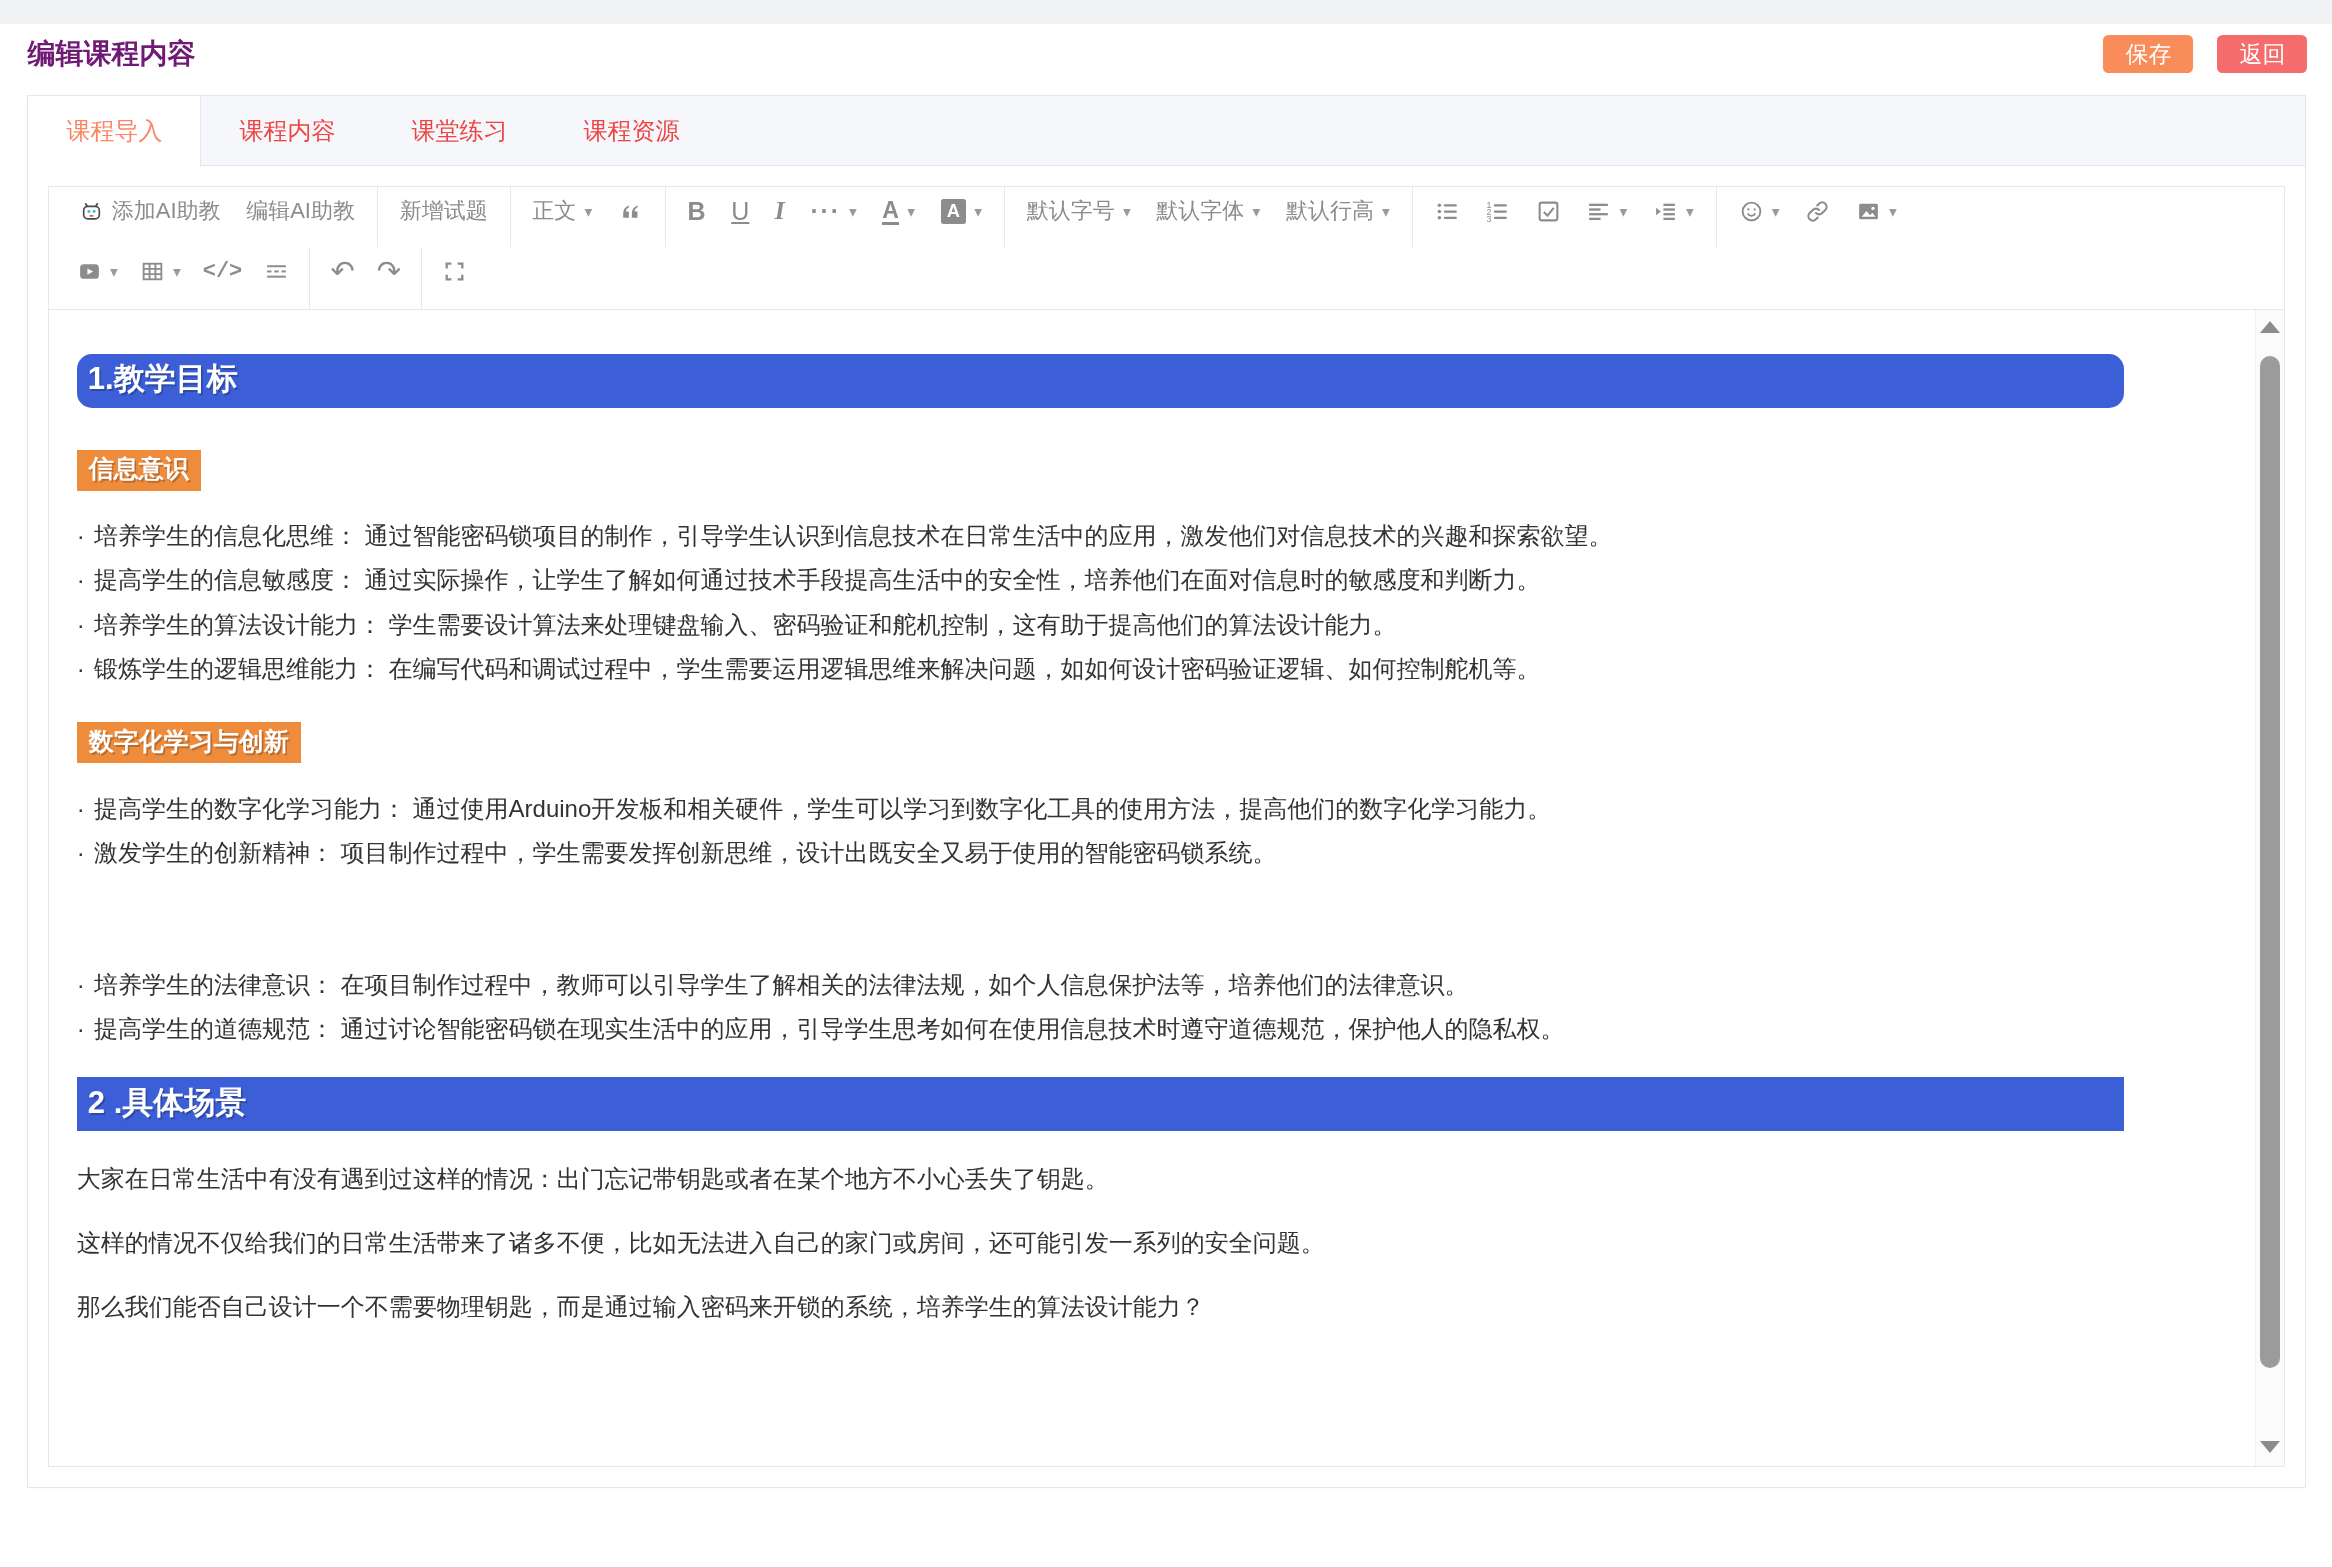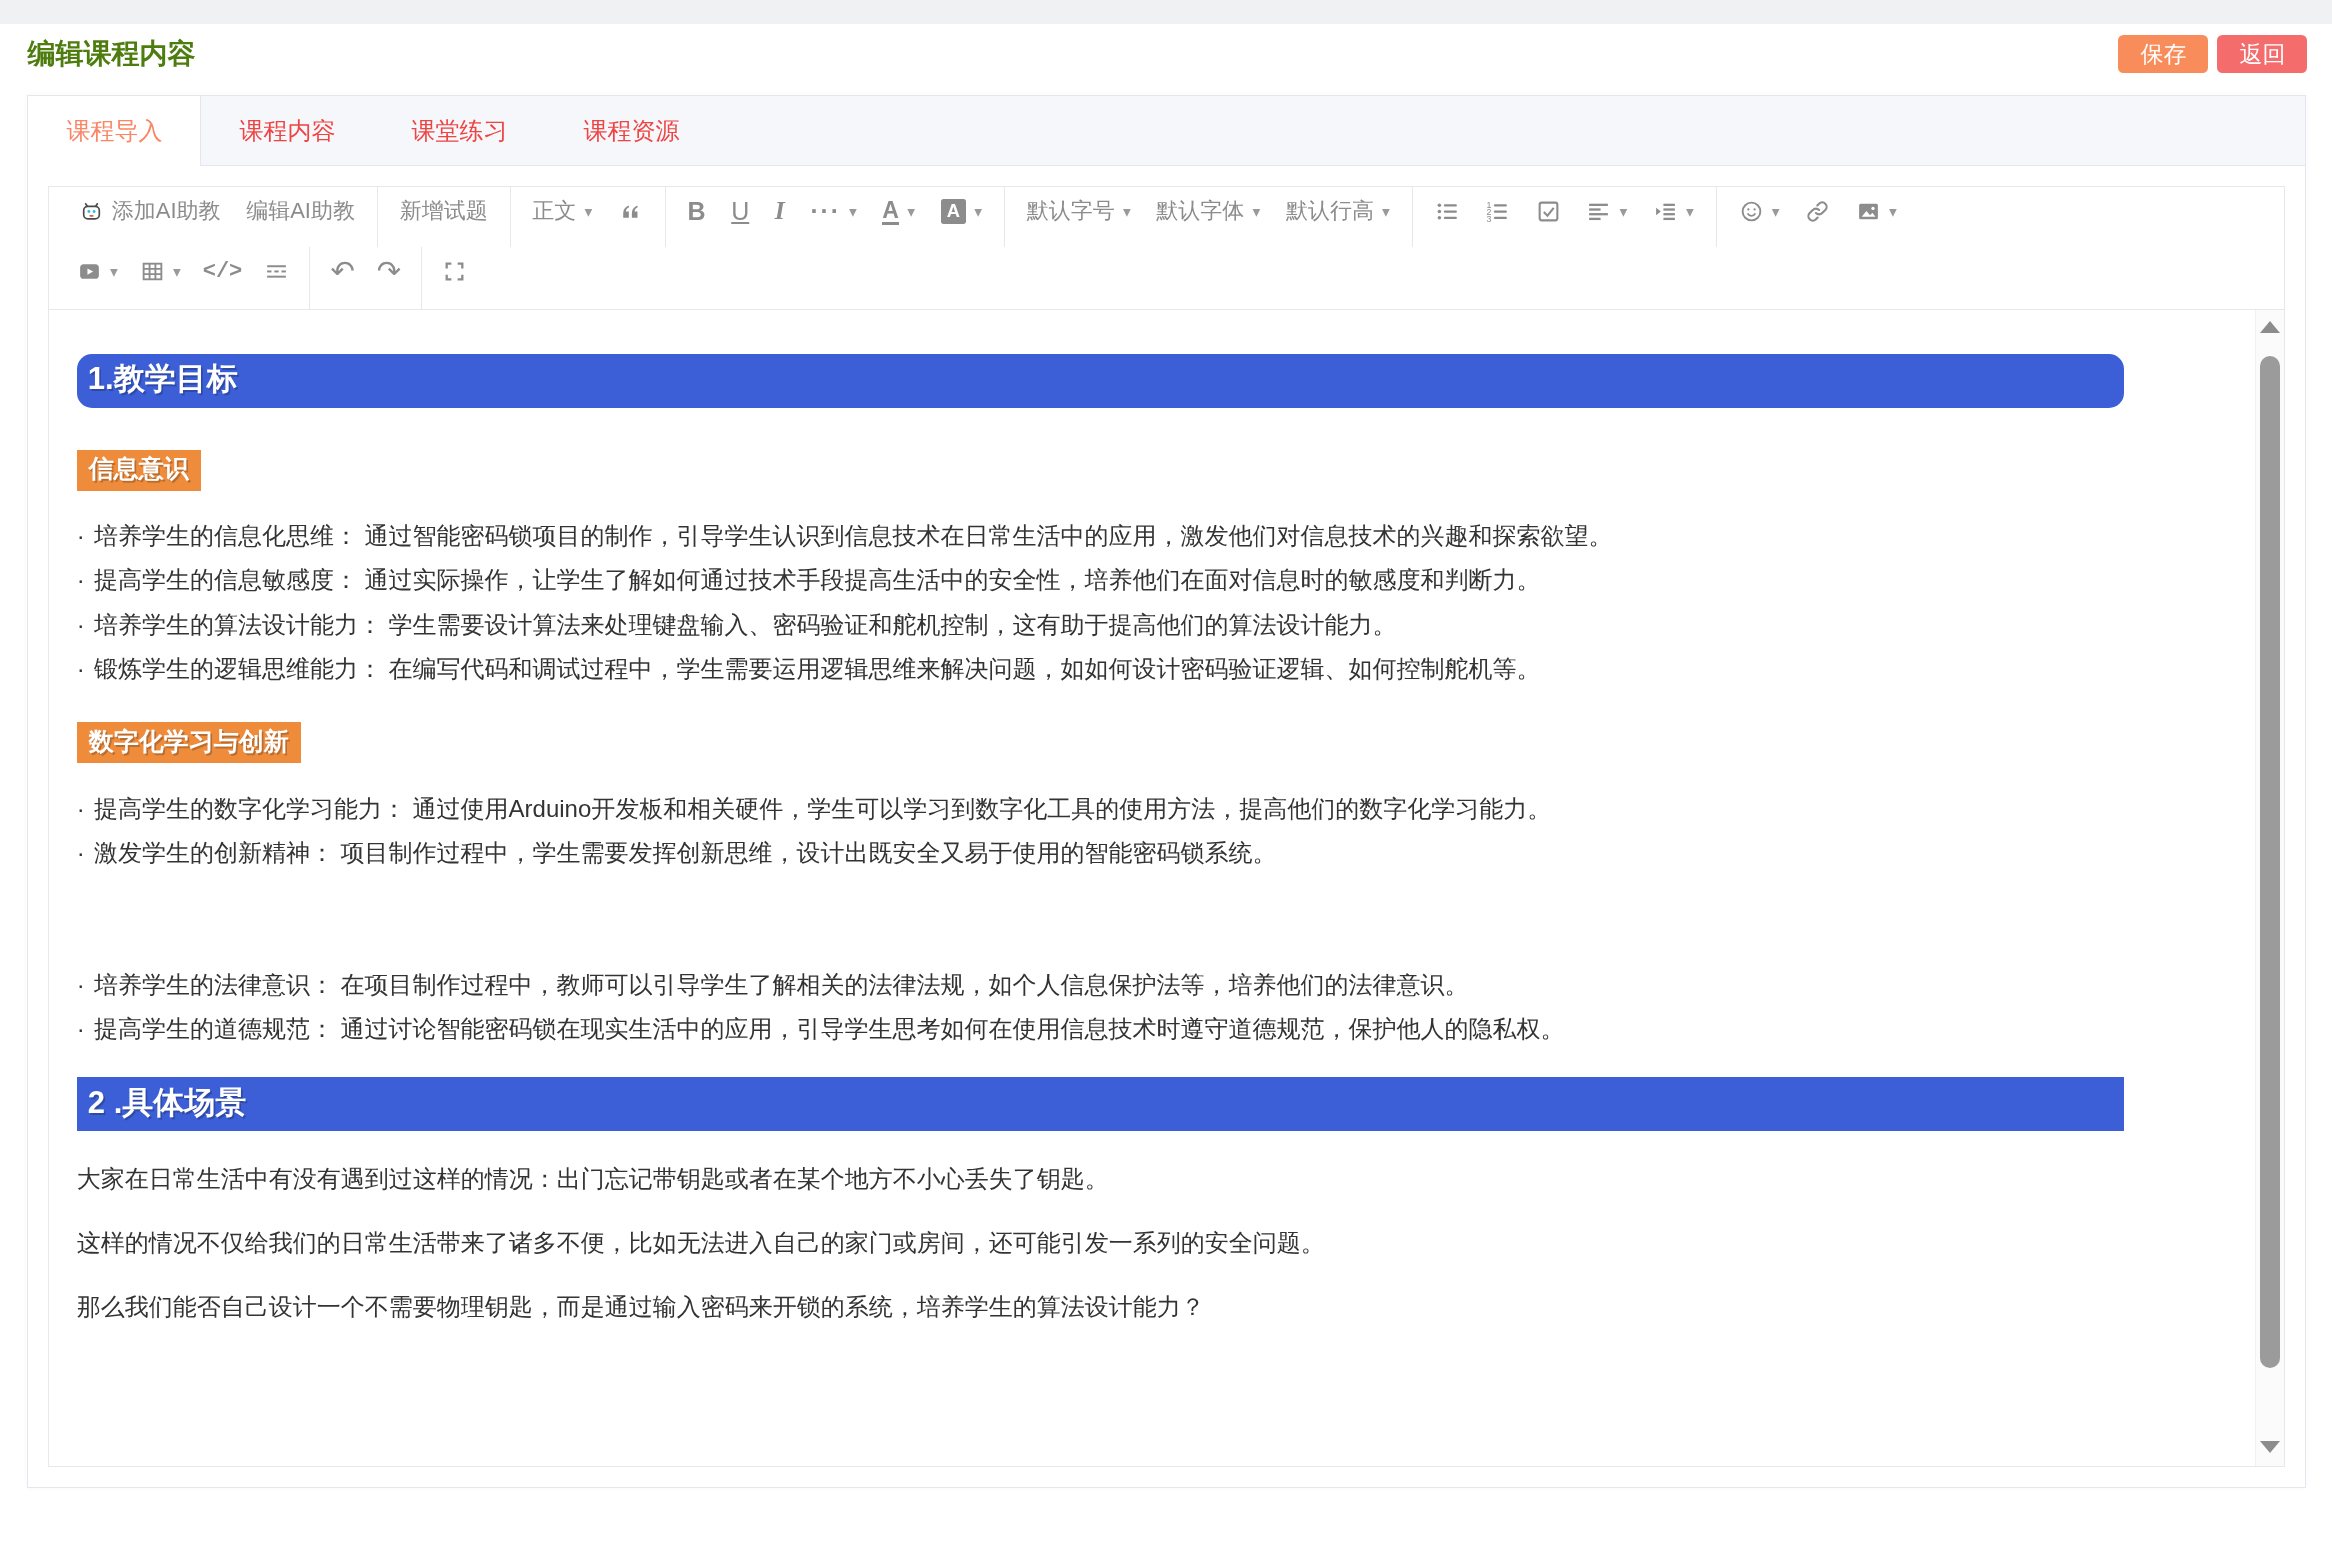--- a/index.html
+++ b/index.html
@@ -5,22 +5,22 @@
   html,body{margin:0;padding:0;}
   body{
     width:2333px;height:1568px;background:#fff;overflow:hidden;
     font-family:"Liberation Sans","DejaVu Sans",sans-serif;
     -webkit-font-smoothing:antialiased;
   }
   .top-strip{height:24px;background:#f0f1f3;}
   
   .page-header{display:flex;justify-content:space-between;align-items:center;
     padding:11px 25.6px 16.4px 27.4px;}
-  .page-title{font-size:28px;font-weight:bold;color:#4d7c0f;margin:0;}
-  .header-actions{display:flex;gap:9px;}
+  .page-title{font-size:28px;font-weight:bold;color:#701a75;margin:0;}
+  .header-actions{display:flex;gap:24px;}
   .btn{border:none;border-radius:5.5px;color:#fff;font-size:23px;height:38px;
     padding:0 22px;cursor:pointer;font-family:inherit;}
   .btn-save{background:var(--save_orange,#f88c5a);}
   .btn-back{background:var(--back_red,#f56c6c);}
   
   .card{margin:5.5px 27.4px 0 27.4px;border:0.9px solid #e4e7ed;height:1393px;
     box-sizing:border-box;background:#fff;box-shadow:0 0 7.3px rgba(0,0,0,.03);}
   .tabs{display:flex;background:#f5f7fa;height:69px;border-bottom:0.9px solid #e4e7ed;}
   .tab{font-size:24px;color:#ef4444;padding:0 38px;line-height:69px;cursor:pointer;
     position:relative;user-select:none;}

